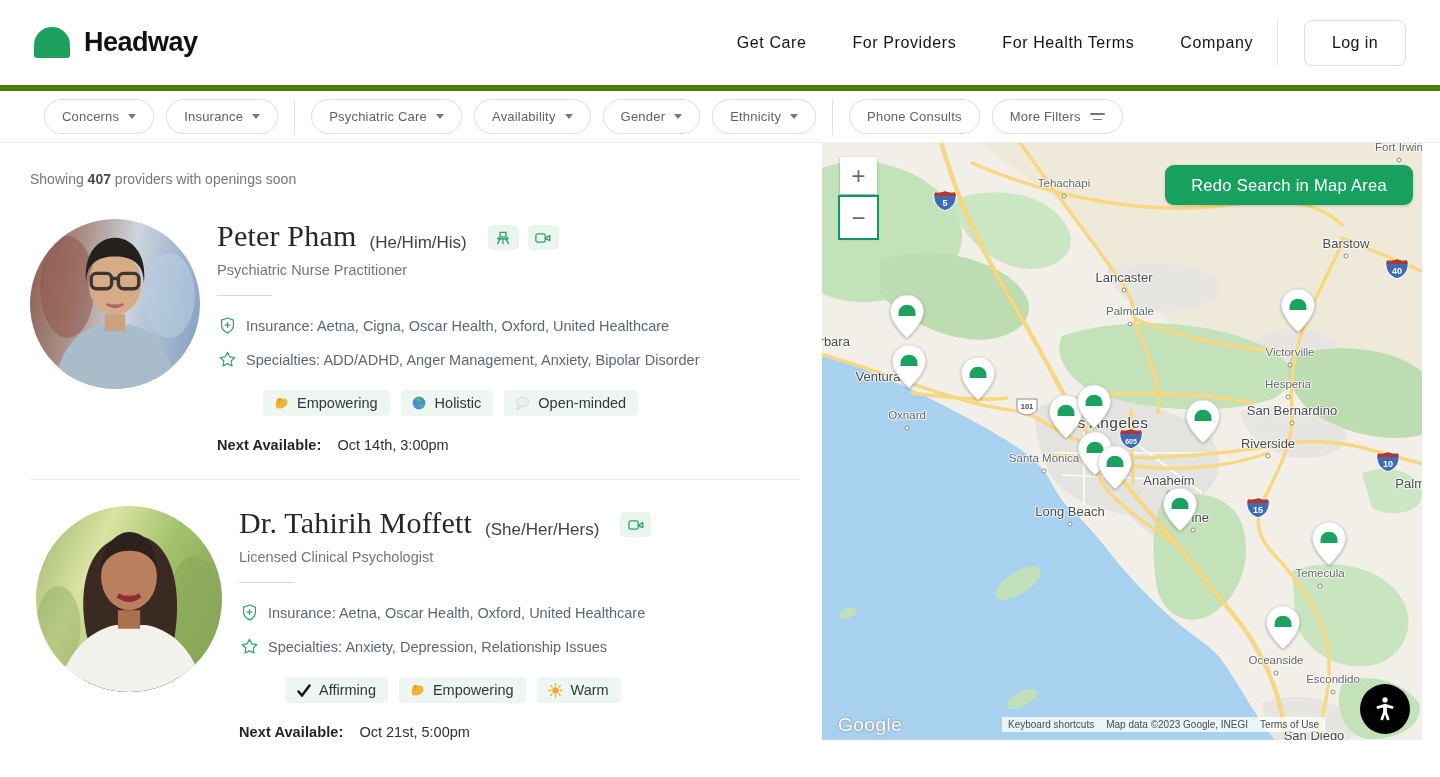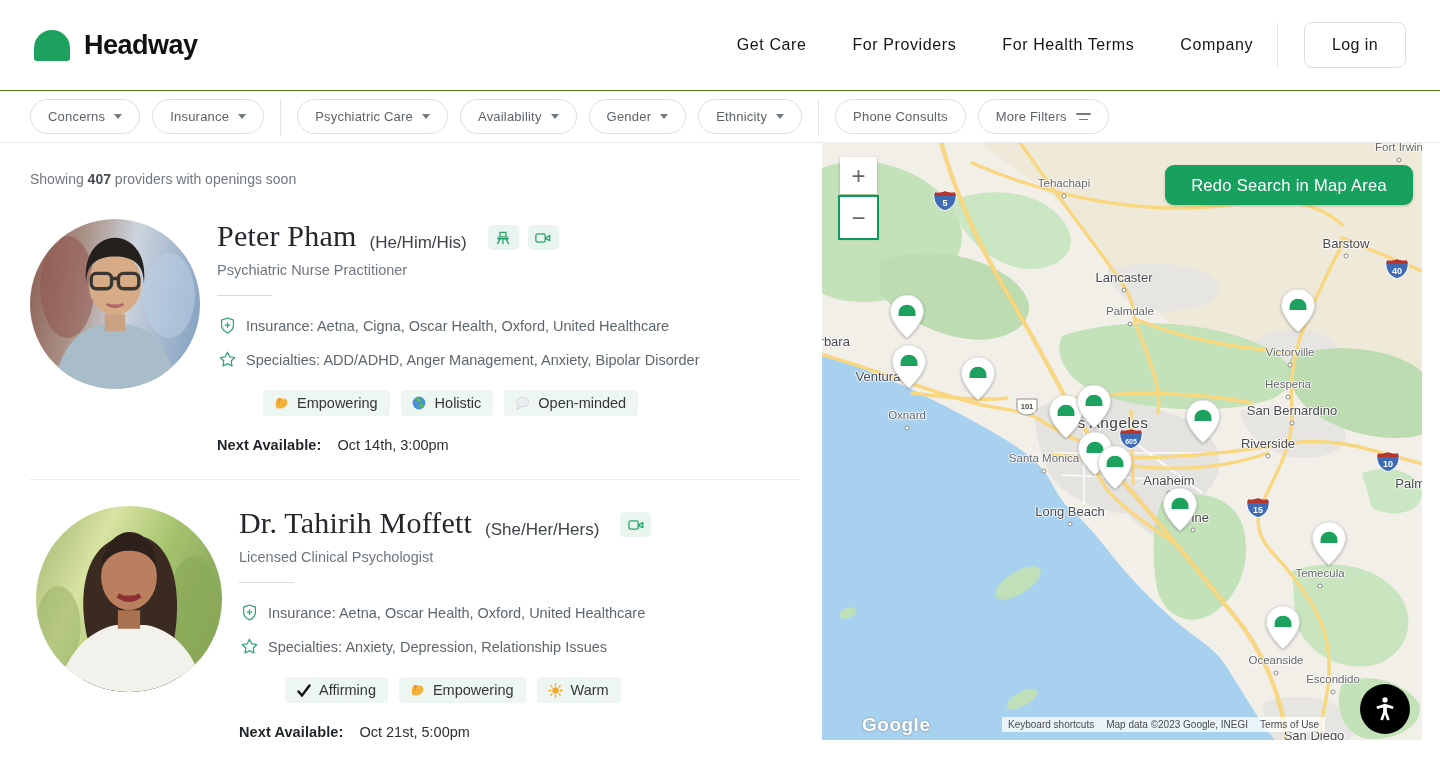--- a/index.html
+++ b/index.html
@@ -2,36 +2,36 @@
 <html style="--brand-green: #1ca15f; --btn-green: #18a05f;"><head>
 <meta charset="utf-8">
 <style>
   * { margin:0; padding:0; box-sizing:border-box; }
   html,body { background:#fff; }
   .page { position:relative; width:1440px; height:777px; background:#fff; overflow:hidden;
           font-family:"Liberation Sans", sans-serif; color:#222; }
 
   
   .header { position:absolute; top:0; left:0; right:0; height:91px; background:#fff;
-            border-bottom:1px solid #4d7c0f; display:flex; align-items:center; padding:0 34px; }
+            border-bottom:6px solid #4d7c0f; display:flex; align-items:center; padding:0 34px; }
   .logo { display:flex; align-items:center; gap:14px; cursor:pointer; }
   .logo-dome { width:36px; height:31px; background:var(--brand-green,#1ca15f);
                border-radius:18px 18px 3px 3px; }
   .logo-text { font-size:27px; font-weight:bold; letter-spacing:-0.5px; color:#111; }
   .header-spacer { flex:1; }
   .main-nav { display:flex; align-items:center; gap:46px; margin-right:24px; }
   .nav-link { font-size:16px; color:#141414; letter-spacing:0.6px; text-decoration:none; cursor:pointer; }
   .header-divider { width:1px; height:44px; background:#e4e4e4; margin-right:26px; }
   .login-btn { border:1px solid #dedede; border-radius:8px; background:#fff; padding:13px 27px;
                font-size:16px; letter-spacing:0.4px; color:#141414; cursor:pointer;
                font-family:"Liberation Sans",sans-serif; }
 
   
   .filterbar { position:absolute; top:91px; left:0; right:0; height:52px; background:#fff;
-               border-bottom:1px solid #ececec; display:flex; align-items:center; padding:0 30px; gap:12px; }
+               border-bottom:1px solid #ececec; display:flex; align-items:center; padding:0 44px; gap:12px; }
   .pill { display:inline-flex; align-items:center; gap:9px; height:35px; padding:0 17px;
           border:1px solid #dedede; border-radius:18px; background:#fff; font-size:13px;
           color:#5c6369; letter-spacing:0.2px; cursor:pointer; white-space:nowrap;
           font-family:"Liberation Sans",sans-serif; }
   .chev { width:0; height:0; border-left:4.5px solid transparent; border-right:4.5px solid transparent;
           border-top:5.5px solid #72797f; display:inline-block; }
   .filter-glyph { display:inline-flex; flex-direction:column; gap:4px; }
   .filter-glyph i { display:block; height:1.8px; background:#72797f; border-radius:1px; }
   .filter-glyph i:first-child { width:15px; }
   .filter-glyph i:last-child { width:9px; align-self:center; }
@@ -90,22 +90,22 @@
   .map-shield { position:absolute; transform:translate(-50%,-50%); z-index:2; }
   .zoom-ctl { position:absolute; left:18px; top:14px; z-index:6; display:flex; flex-direction:column; gap:3px; }
   .zoom-btn { width:37px; height:37px; background:#fff; border:none; box-shadow:0 1px 3px rgba(0,0,0,.25);
               font-size:24px; color:#666; cursor:pointer; display:flex; align-items:center;
               justify-content:center; font-family:"Liberation Sans",sans-serif; }
   .zoom-btn.focused { outline:2px solid #0f9960; height:41px; }
   .redo-btn { position:absolute; top:22px; right:9px; z-index:6; background:var(--btn-green,#18a05f);
               color:#fff; border:none; border-radius:9px; height:40px; padding:0 26px; font-size:16.5px;
               letter-spacing:0.3px; cursor:pointer; font-family:"Liberation Sans",sans-serif;
               box-shadow:0 1px 3px rgba(0,0,0,.2); }
-  .google-logo { position:absolute; left:16px; bottom:4px; z-index:5; font-size:19px; font-weight:bold;
-                 color:#fff; letter-spacing:0.5px; text-shadow:0 0 2px rgba(90,90,90,.8); cursor:pointer;margin-left:24px; }
+  .google-logo { position:absolute; left:16px; bottom:4px; z-index:5; font-size:19px; font-weight:normal;
+                 color:#fff; letter-spacing:0.5px; text-shadow:0 0 2px rgba(90,90,90,.8); cursor:pointer; }
   .attribution { position:absolute; left:168px; bottom:8px; z-index:5; display:flex;padding-left:12px; }
   .attribution span { background:rgba(255,255,255,.75); font-size:10px; color:#4a4a4a;
                       padding:2px 6px; white-space:nowrap; cursor:pointer; }
   .a11y-btn { position:absolute; left:538px; top:541px; width:50px; height:50px; border-radius:50%;
               background:#000; border:none; z-index:7; cursor:pointer; display:flex;
               align-items:center; justify-content:center; }
 </style>
 </head>
 <body>
 

